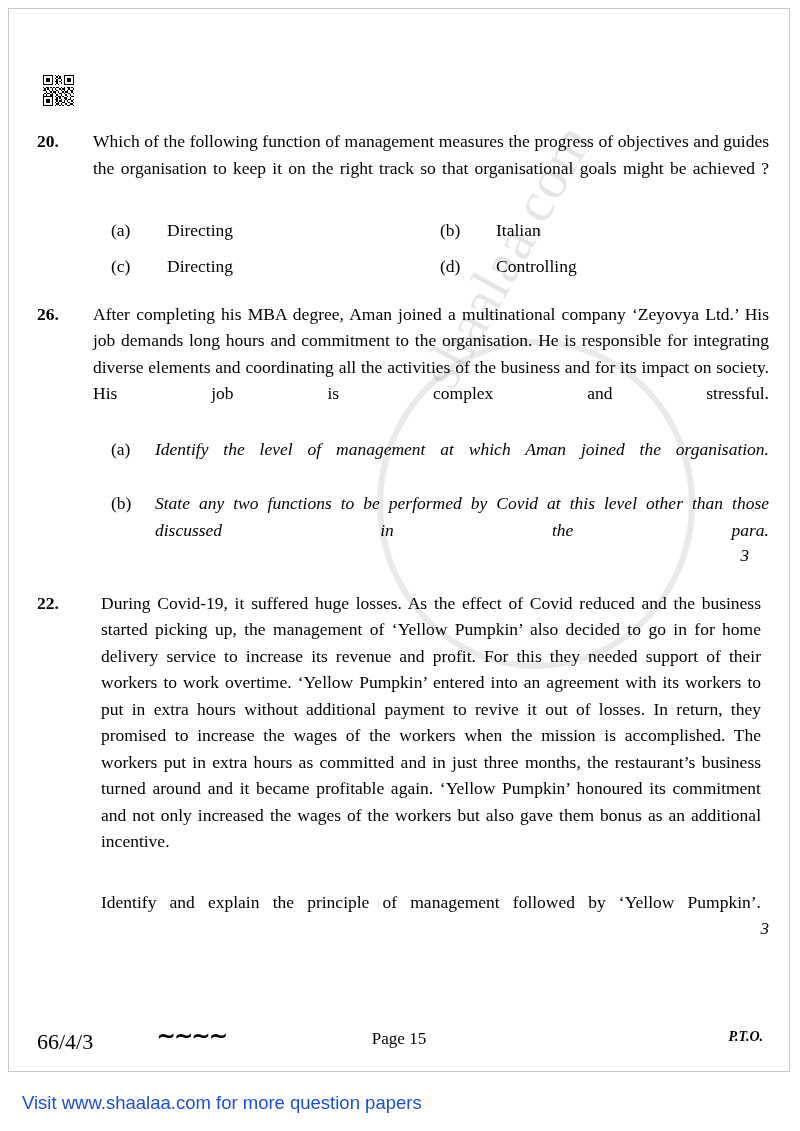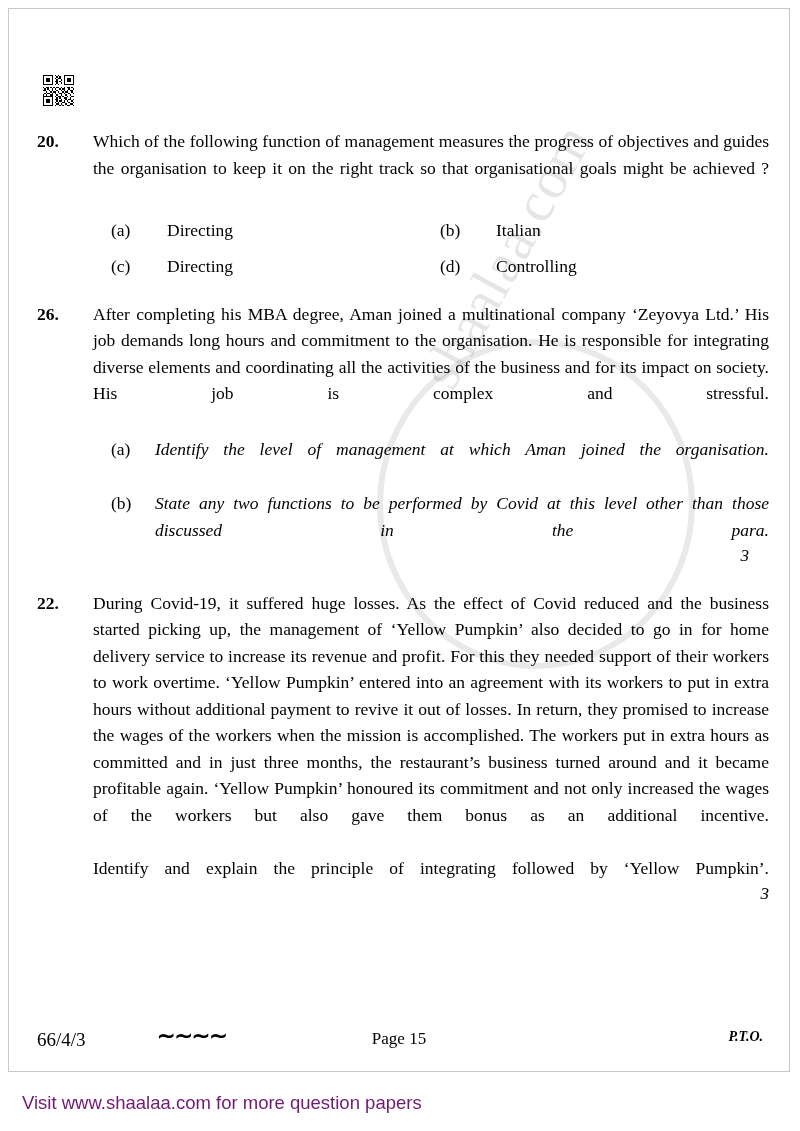--- a/index.html
+++ b/index.html
@@ -159,39 +159,39 @@
     right: 20px;
     font-style: italic;
     font-size: 17px;
     line-height: 26.5px;
   }
 
   .para {
     font-size: 17.5px;
     line-height: 26.5px;
     text-align: justify;
-    margin: 0;
+    margin: 8px;
     padding-left: 84px;
     padding-right: 20px;
   }
 
   
   .footer {
     position: absolute;
     left: 0;
     bottom: 16px;
     width: 100%;
     height: 26px;
     z-index: 10;
   }
   .footer-code {
     position: absolute;
     left: 28px;
     top: 0;
-    font-size: 19px;
+    font-size: 22px;
   }
   .footer-wave {
     position: absolute;
     left: 148px;
     top: -6px;
     font-size: 22px;
     font-weight: bold;
     letter-spacing: -1px;
     font-family: "Liberation Serif", serif;
   }
@@ -212,21 +212,21 @@
     font-size: 14px;
   }
 
   
   .banner {
     position: absolute;
     left: 22px;
     top: 1092px;
     font-family: "Liberation Sans", "DejaVu Sans", sans-serif;
     font-size: 18.5px;
-    color: #701a75;
+    color: #1d4ed8;
     z-index: 20;
   }
 </style>
 </head>
 <body>
 
 <div class="page">
 
   <div class="watermark">
     <div class="wm-ring"></div>
@@ -394,21 +394,21 @@
       </div>
     </div>
 
     <div class="q-block" style="margin-top:20px;">
       <div class="q-num">22.</div>
     </div>
 
     <p class="para just-all" style="margin-top:0;">During Covid-19, it suffered huge losses. As the effect of Covid reduced and the business started picking up, the management of ‘Yellow Pumpkin’ also decided to go in for home delivery service to increase its revenue and profit. For this they needed support of their workers to work overtime. ‘Yellow Pumpkin’ entered into an agreement with its workers to put in extra hours without additional payment to revive it out of losses. In return, they promised to increase the wages of the workers when the mission is accomplished. The workers put in extra hours as committed and in just three months, the restaurant’s business turned around and it became profitable again. ‘Yellow Pumpkin’ honoured its commitment and not only increased the wages of the workers but also gave them bonus as an additional incentive.</p>
 
     <div style="position:relative;">
-      <p class="para just-all">Identify and explain the principle of integrating followed by ‘Yellow Pumpkin’.</p>
+      <p class="para just-all">Identify and explain the principle of management followed by ‘Yellow Pumpkin’.</p>
       <span class="marks" style="bottom:0;">3</span>
     </div>
 
   </div>
 
   <div class="footer">
     <span class="footer-code">66/4/3</span>
     <span class="footer-wave">∼∼∼∼</span>
     <span class="footer-page">Page 15</span>
     <span class="footer-pto">P.T.O.</span>

